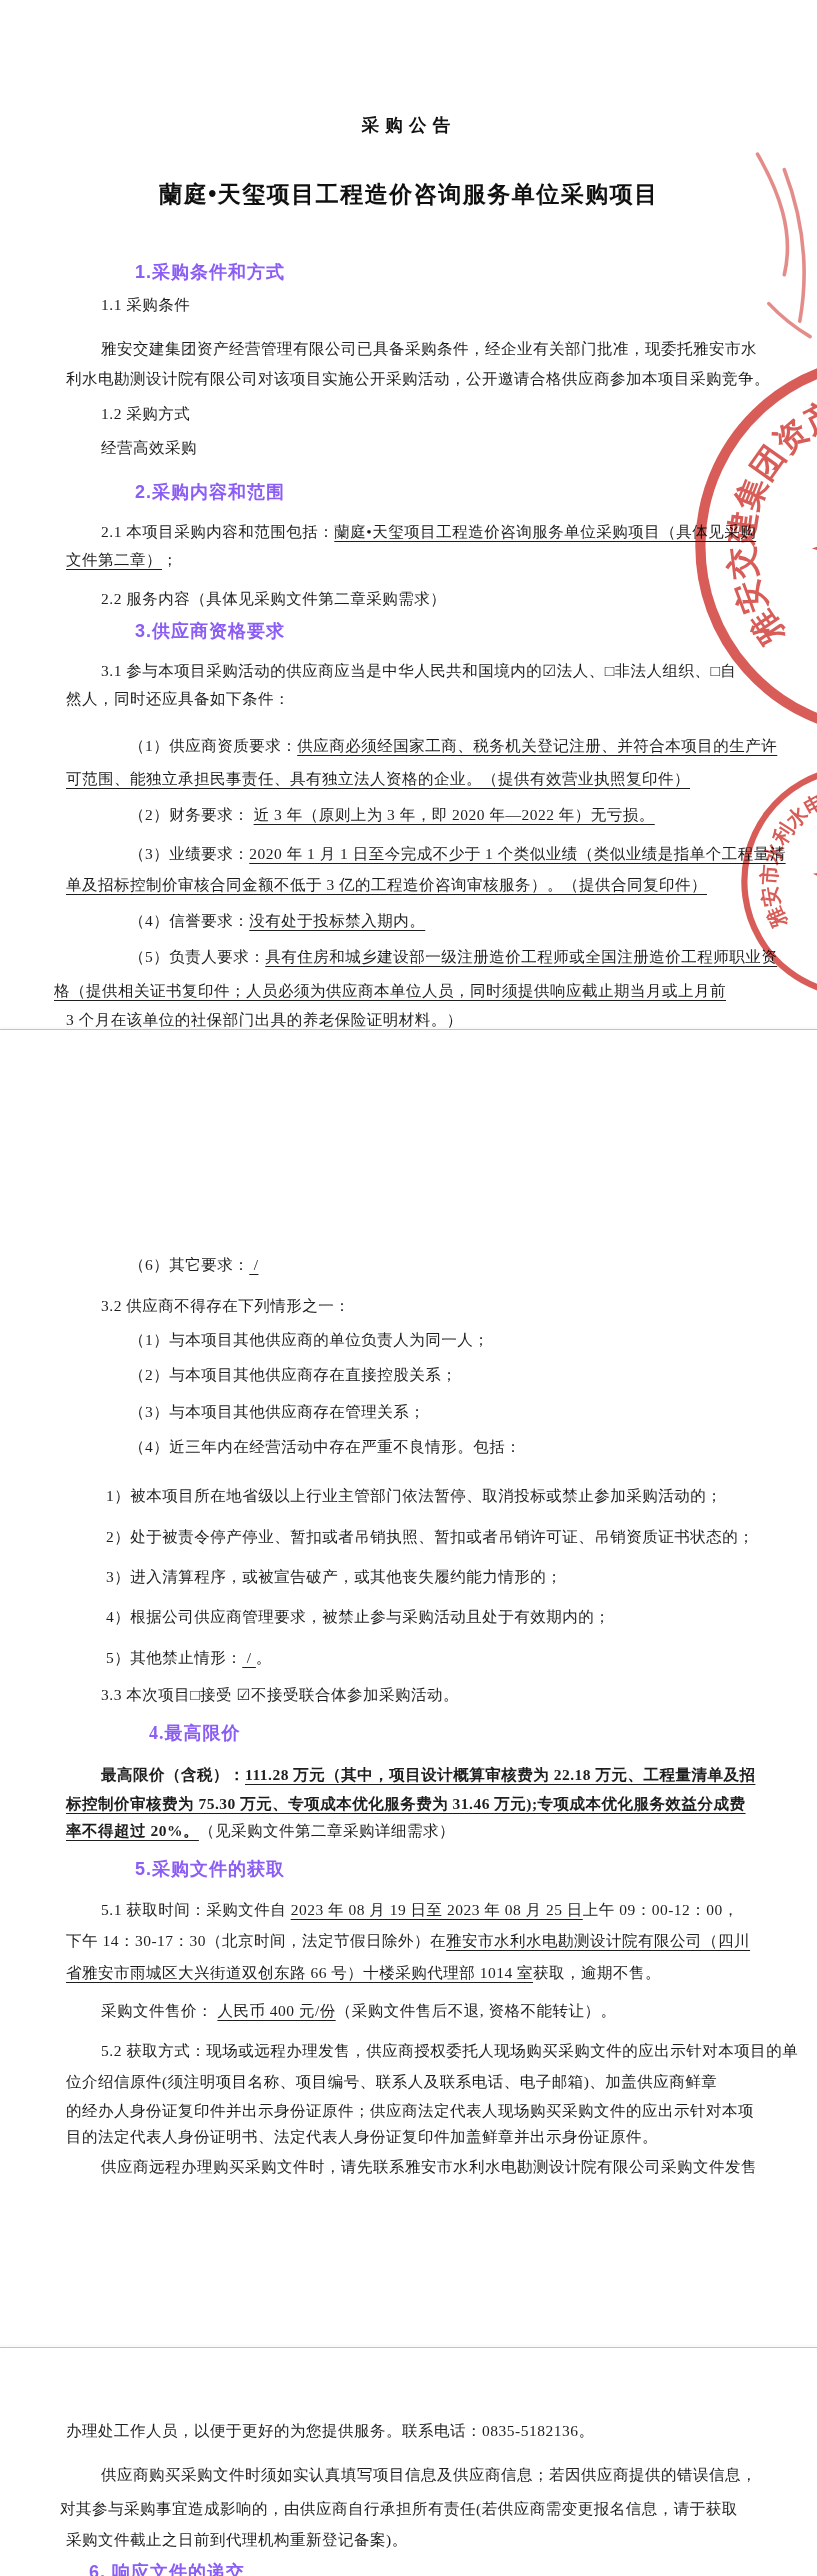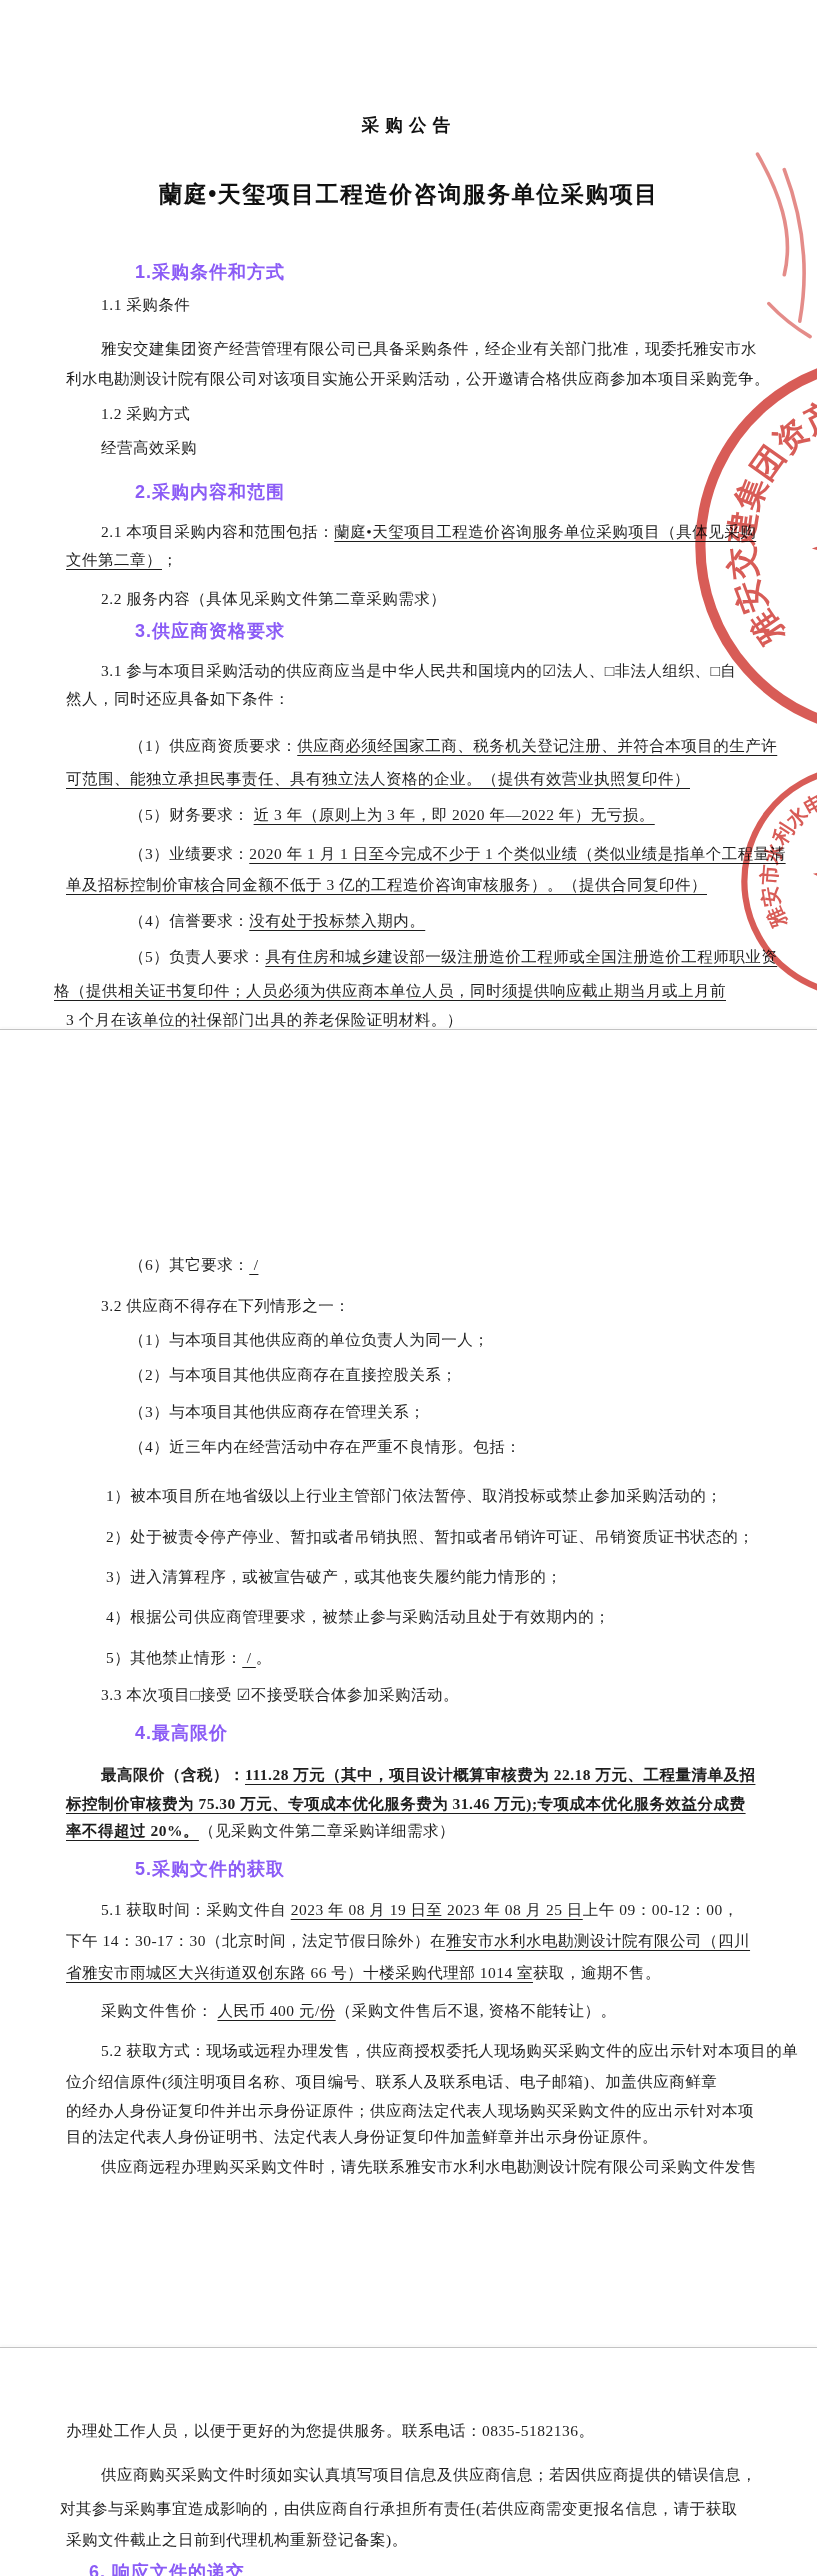--- a/index.html
+++ b/index.html
@@ -46,40 +46,40 @@
     <div class="dline" style="top: 438px; left: 101px;"><span>经营高效采购</span></div>
     <div class="dline h" style="top: 480px; left: 135px;"><span>2.采购内容和范围</span></div>
     <div class="dline" style="top: 522px; left: 101px;"><span>2.1 本项目采购内容和范围包括：</span><span class="u">蘭庭•天玺项目工程造价咨询服务单位采购项目（具体见采购</span></div>
     <div class="dline" style="top: 550px; left: 66px;"><span class="u">文件第二章）</span><span>；</span></div>
     <div class="dline" style="top: 589px; left: 101px;"><span>2.2 服务内容（具体见采购文件第二章采购需求）</span></div>
     <div class="dline h" style="top: 619px; left: 135px;"><span>3.供应商资格要求</span></div>
     <div class="dline" style="top: 661px; left: 101px;"><span>3.1 参与本项目采购活动的供应商应当是中华人民共和国境内的☑法人、□非法人组织、□自</span></div>
     <div class="dline" style="top: 689px; left: 66px;"><span>然人，同时还应具备如下条件：</span></div>
     <div class="dline" style="top: 736px; left: 129px;"><span>（1）供应商资质要求：</span><span class="u">供应商必须经国家工商、税务机关登记注册、并符合本项目的生产许</span></div>
     <div class="dline" style="top: 769px; left: 66px;"><span class="u">可范围、能独立承担民事责任、具有独立法人资格的企业。（提供有效营业执照复印件）</span></div>
-    <div class="dline" style="top: 805px; left: 129px;"><span>（5）财务要求： </span><span class="u">近 3 年（原则上为 3 年，即 2020 年—2022 年）无亏损。</span></div>
+    <div class="dline" style="top: 805px; left: 129px;"><span>（2）财务要求： </span><span class="u">近 3 年（原则上为 3 年，即 2020 年—2022 年）无亏损。</span></div>
     <div class="dline" style="top: 844px; left: 129px;"><span>（3）业绩要求：</span><span class="u">2020 年 1 月 1 日至今完成不少于 1 个类似业绩（类似业绩是指单个工程量清</span></div>
     <div class="dline" style="top: 875px; left: 66px;"><span class="u">单及招标控制价审核合同金额不低于 3 亿的工程造价咨询审核服务）。（提供合同复印件）</span></div>
     <div class="dline" style="top: 911px; left: 129px;"><span>（4）信誉要求：</span><span class="u">没有处于投标禁入期内。</span></div>
     <div class="dline" style="top: 947px; left: 129px;"><span>（5）负责人要求：</span><span class="u">具有住房和城乡建设部一级注册造价工程师或全国注册造价工程师职业资</span></div>
     <div class="dline" style="top: 981px; left: 54px;"><span class="u">格（提供相关证书复印件；人员必须为供应商本单位人员，同时须提供响应截止期当月或上月前</span></div>
     <div class="dline" style="top: 1010px; left: 66px;"><span class="u">3 个月在该单位的社保部门出具的养老保险证明材料。）</span></div>
     <div class="dline" style="top: 1255px; left: 129px;"><span>（6）其它要求：</span><span class="u"> / </span></div>
     <div class="dline" style="top: 1296px; left: 101px;"><span>3.2 供应商不得存在下列情形之一：</span></div>
     <div class="dline" style="top: 1330px; left: 129px; text-align: center;"><span>（1）与本项目其他供应商的单位负责人为同一人；</span></div>
     <div class="dline" style="top: 1365px; left: 129px;"><span>（2）与本项目其他供应商存在直接控股关系；</span></div>
     <div class="dline" style="top: 1402px; left: 129px;"><span>（3）与本项目其他供应商存在管理关系；</span></div>
     <div class="dline" style="top: 1437px; left: 129px;"><span>（4）近三年内在经营活动中存在严重不良情形。包括：</span></div>
     <div class="dline" style="top: 1486px; left: 106px;"><span>1）被本项目所在地省级以上行业主管部门依法暂停、取消投标或禁止参加采购活动的；</span></div>
     <div class="dline" style="top: 1527px; left: 106px;"><span>2）处于被责令停产停业、暂扣或者吊销执照、暂扣或者吊销许可证、吊销资质证书状态的；</span></div>
     <div class="dline" style="top: 1567px; left: 106px;"><span>3）进入清算程序，或被宣告破产，或其他丧失履约能力情形的；</span></div>
     <div class="dline" style="top: 1607px; left: 106px;"><span>4）根据公司供应商管理要求，被禁止参与采购活动且处于有效期内的；</span></div>
     <div class="dline" style="top: 1648px; left: 106px;"><span>5）其他禁止情形：</span><span class="u"> / </span><span>。</span></div>
     <div class="dline" style="top: 1685px; left: 101px;"><span>3.3 本次项目□接受  ☑不接受联合体参加采购活动。</span></div>
-    <div class="dline h" style="top: 1721px; left: 135px;"><span>4.最高限价</span></div>
+    <div class="dline h" style="top: 1721px; left: 149px; font-family: Liberation Serif, serif;"><span>4.最高限价</span></div>
     <div class="dline" style="top: 1765px; left: 101px;"><span class="b">最高限价（含税）：</span><span class="u b">111.28 万元（其中，项目设计概算审核费为 22.18 万元、工程量清单及招</span></div>
     <div class="dline" style="top: 1794px; left: 66px;"><span class="u b">标控制价审核费为 75.30 万元、专项成本优化服务费为 31.46 万元);专项成本优化服务效益分成费</span></div>
     <div class="dline" style="top: 1821px; left: 66px;"><span class="u b">率不得超过 20%。</span><span>（见采购文件第二章采购详细需求）</span></div>
     <div class="dline h" style="top: 1857px; left: 135px;"><span>5.采购文件的获取</span></div>
     <div class="dline" style="top: 1900px; left: 101px; text-align: right;"><span>5.1 获取时间：采购文件自 </span><span class="u">2023 年 08 月 19 日至 2023 年 08 月 25 日</span><span>上午 09：00-12：00，</span></div>
     <div class="dline" style="top: 1931px; left: 66px;"><span>下午 14：30-17：30（北京时间，法定节假日除外）在</span><span class="u">雅安市水利水电勘测设计院有限公司（四川</span></div>
     <div class="dline" style="top: 1963px; left: 66px;"><span class="u">省雅安市雨城区大兴街道双创东路 66 号）十楼采购代理部 1014 室</span><span>获取，逾期不售。</span></div>
     <div class="dline" style="top: 2001px; left: 101px;"><span>采购文件售价： </span><span class="u">人民币 400 元/份</span><span>（采购文件售后不退, 资格不能转让）。</span></div>
     <div class="dline" style="top: 2041px; left: 101px;"><span>5.2 获取方式：现场或远程办理发售，供应商授权委托人现场购买采购文件的应出示针对本项目的单</span></div>
     <div class="dline" style="top: 2072px; left: 66px;"><span>位介绍信原件(须注明项目名称、项目编号、联系人及联系电话、电子邮箱)、加盖供应商鲜章</span></div>

